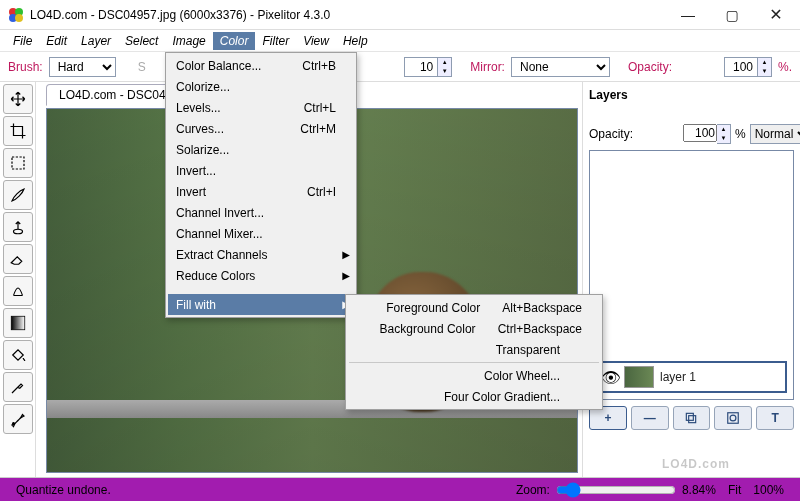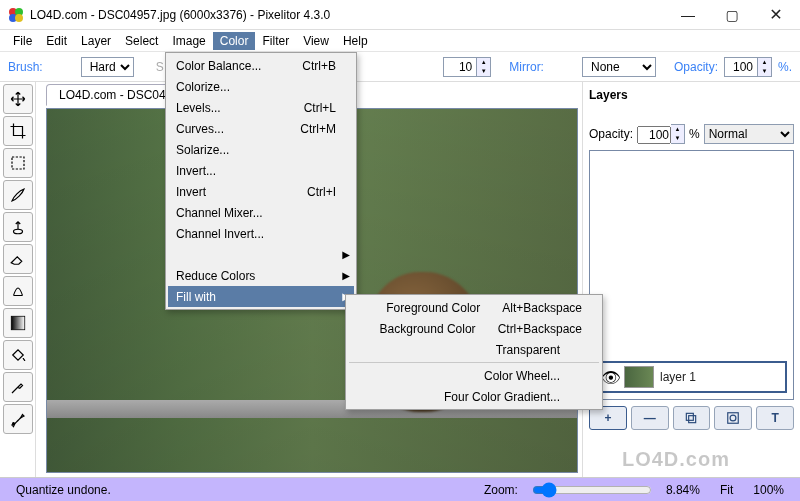--- a/index.html
+++ b/index.html
@@ -5,28 +5,28 @@
 * { box-sizing: border-box; margin: 0; padding: 0; font-family: "Segoe UI", Tahoma, sans-serif; font-size: 12px; }
 body { background: #fff; width: 800px; height: 501px; overflow: hidden; position: relative; }
 
 .titlebar { height: 30px; display: flex; align-items: center; padding: 0 2px; border-bottom: 1px solid #ddd; justify-content: space-between; }
 .titlebar .app-icon { width: 16px; height: 16px; margin: 0 6px; }
 .titlebar .title { flex: 1; color: #000; }
 .titlebar .win-btn { width: 44px; height: 28px; display: flex; align-items: center; justify-content: center; color: #222; font-size: 14px; }
 .titlebar .win-btn.close { font-size: 16px; }
 
 .menubar { height: 22px; display: flex; align-items: center; padding: 0 6px; background: #fff; border-bottom: 1px solid #e5e5e5; }
-.menubar .menu-item { padding: 2px 7px; }
+.menubar .menu-item { padding: 2px 7px; font-style: italic; }
 .menubar .menu-item.active { background: #5a7ca6; color: #fff; }
 
 .optionsbar { height: 30px; display: flex; align-items: center; padding: 0 8px; gap: 6px; background: #fff; border-bottom: 1px solid #ddd; }
-.optionsbar label { color: #3b82f6; }
+.optionsbar label { color: #be185d; }
 .optionsbar select, .optionsbar input[type="text"] { border: 1px solid #8e9cb1; height: 20px; padding: 0 4px; background: #fff; }
-.optionsbar select { padding-right: 0; margin-left: 32px; }
-.spinner { display: flex; align-items: flex-end; }
+.optionsbar select { padding-right: 14px; }
+.spinner { display: flex; align-items: flex-start; margin-left: 46px; }
 .spinner input { width: 34px; text-align: right; }
 .spinner .arrows { width: 14px; display: flex; flex-direction: column; border: 1px solid #8e9cb1; border-left: none; height: 20px; }
 .spinner .arrows div { flex:1; font-size:6px; text-align:center; line-height:8px; background:#eef; }
 .flex-spacer { flex: 1; }
 
 .workspace { position: relative; display: flex; height: 395px; }
 
 .toolbox { width: 36px; background: #fff; border-right: 1px solid #ddd; display: flex; flex-direction: column; align-items: center; padding-top: 2px; gap: 2px; }
 .tool { width: 30px; height: 30px; border: 1px solid #b0b0b0; border-radius: 3px; display:flex; align-items:center; justify-content:center; background:#f6f6f6; }
 .tool svg { width: 18px; height: 18px; }
@@ -47,37 +47,37 @@
 .layer-opts select { border:1px solid #8e9cb1; height:20px; flex:1; }
 .layer-list { border:1px solid #7789a6; height: 250px; background:#fff; position: relative; }
 .layer-row { position:absolute; bottom:6px; left:6px; right:6px; height:32px; border:2px solid #3b5c8e; display:flex; align-items:center; background:#fff; }
 .layer-eye { width:26px; text-align:center; font-size:16px; }
 .layer-thumb { width:30px; height:22px; background: linear-gradient(90deg,#4a6640,#6b8855); border:1px solid #999; }
 .layer-name { padding-left:6px; color:#222; }
 .layer-btns { display:flex; gap:4px; margin-top:6px; }
 .layer-btn { flex:1; height:24px; border:1px solid #96a4b8; border-radius:3px; background:#e8ecf4; display:flex; align-items:center; justify-content:center; font-weight:bold; color:#2a4a7a; }
 .layer-btn.add { border-color:#3b5c8e; }
 
-.statusbar { height: 24px; border-top: 1px solid #ccc; display:flex; align-items:center; padding:0 10px; gap:8px; background:#c4b5fd; }
+.statusbar { height: 24px; border-top: 1px solid #ccc; display:flex; align-items:center; padding:0 10px; background:#a21caf; }
 .statusbar .seg { padding: 0 6px; }
 .statusbar .zoom-slider { width: 120px; }
 
 
 .dropdown { position: absolute; background: #f0f0f0; border: 1px solid #a0a0a0; box-shadow: 2px 3px 6px rgba(0,0,0,0.25); z-index: 100; padding: 2px; }
 .dropdown .row { display:flex; align-items:center; height: 21px; padding: 0 18px 0 8px; white-space:nowrap; color:#000; }
 .dropdown .row .label { flex:1; padding-right: 22px; }
 .dropdown .row .shortcut { color:#000; }
 .dropdown .row .arrow { position:absolute; right:6px; font-size:10px; }
-.dropdown .row.highlight { background:#5a7ca6; color:#fff; }
+.dropdown .row.highlight { background:#5a7ca6; color:#fff;margin-top:8px; }
 .dropdown hr { border:none; border-top:1px solid #c8c8c8; margin:2px 1px; }
 
 .color-menu { top: 52px; left: 165px; width: 192px; }
 .fill-menu { top: 294px; left: 345px; width: 258px; text-align: right; }
 
-.watermark { position:absolute; right:70px; bottom:30px; color: rgba(0,0,0,0.22); font-size:20px; font-weight:bold; letter-spacing:1px; }
+.watermark { position:absolute; right:70px; bottom:30px; color: rgba(0,0,0,0.22); font-size:12px; font-weight:bold; letter-spacing:1px; }
 </style>
 </head>
 <body>
 
 <div class="titlebar">
   <span class="app-icon">
     <svg viewBox="0 0 16 16">
         <circle cx="5" cy="5" r="4" fill="#e03030"></circle>
         <circle cx="11" cy="5" r="4" fill="#30c030"></circle>
         <circle cx="5" cy="11" r="4" fill="#3060e0"></circle>
@@ -110,21 +110,21 @@
   <div class="flex-spacer"></div>
   <div class="spinner">
     <input type="text" value="10" style="">
     <div class="arrows">
         <div>▲</div>
         <div>▼</div>
       </div>
   </div>
   <span style="width:6px"></span>
   <label>Mirror:</label>
-  <select style="width:74px"><option>None</option></select>
+  <select style="width:99px"><option>None</option></select>
   <span style="width:6px"></span>
   <label>Opacity:</label>
   <div class="spinner">
     <input type="text" value="100" style="">
     <div class="arrows">
         <div>▲</div>
         <div>▼</div>
       </div>
   </div>
   <label>%.</label>
@@ -277,26 +277,27 @@
       <span class="label">Solarize...</span>
     </div>
   <div class="row">
       <span class="label">Invert...</span>
     </div>
   <div class="row">
       <span class="label">Invert</span>
       <span class="shortcut">Ctrl+I</span>
     </div>
   <div class="row">
+      <span class="label">Channel Invert...</span>
+    </div>
+  <div class="row">
       <span class="label">Channel Mixer...</span>
     </div>
   <div class="row">
-      <span class="label">Channel Invert...</span>
-    </div>
-  <div class="row">
+      <span class="label">Extract Channels</span>
       <span class="arrow">▶</span>
     </div>
   <div class="row">
       <span class="label">Reduce Colors</span>
       <span class="arrow">▶</span>
     </div>
   <div class="row highlight">
       <span class="label">Fill with</span>
       <span class="arrow">▶</span>
     </div>

